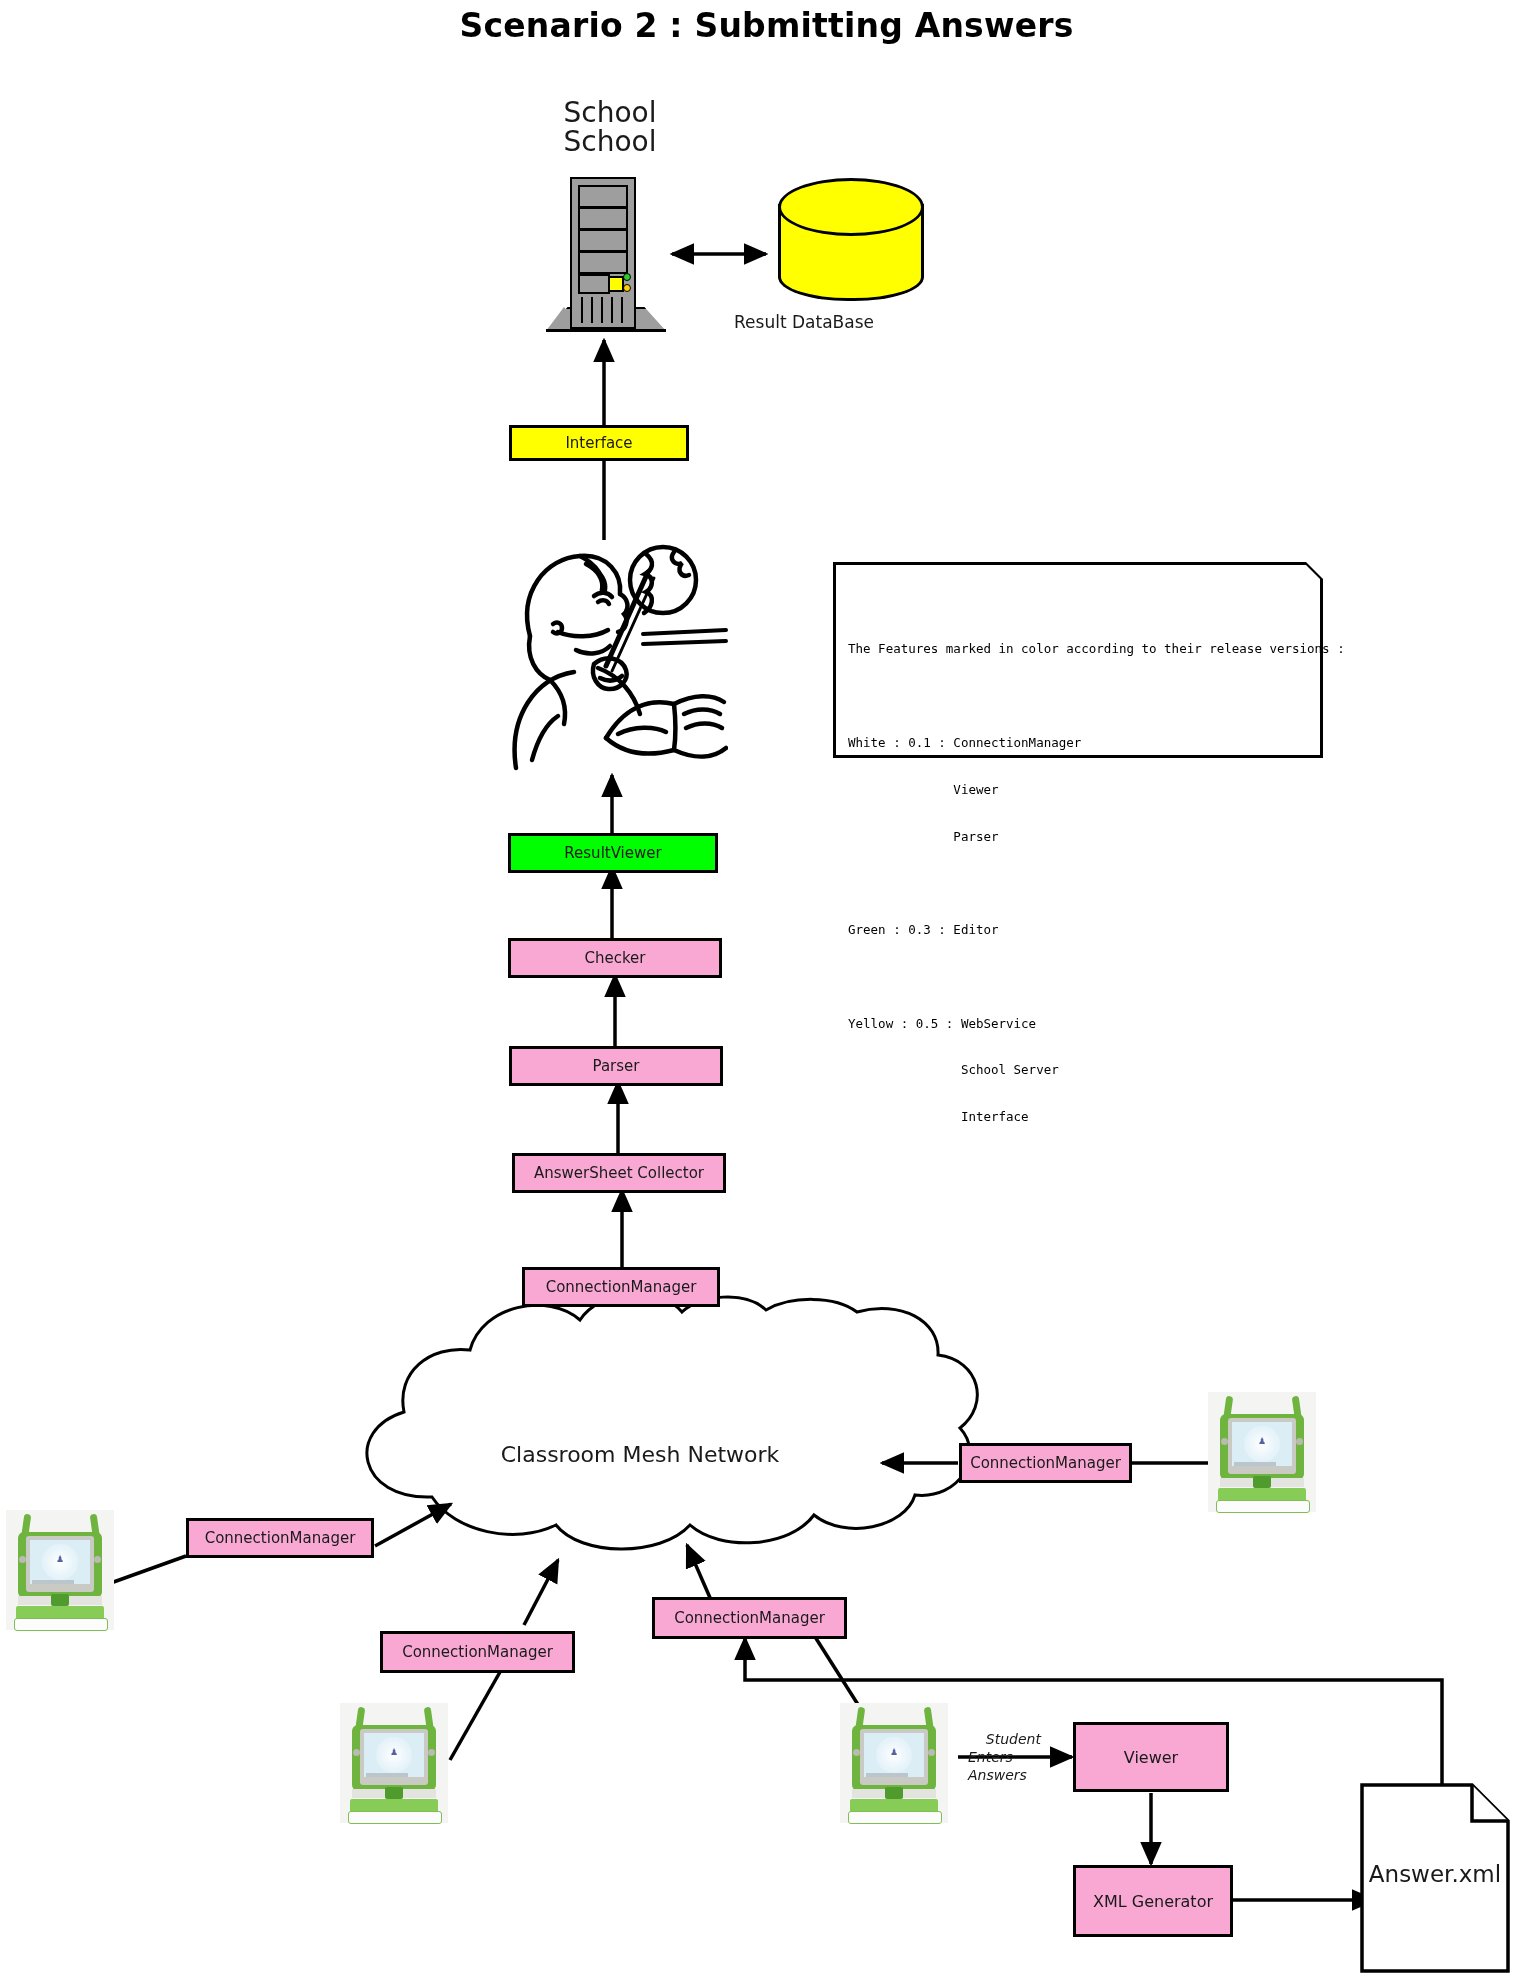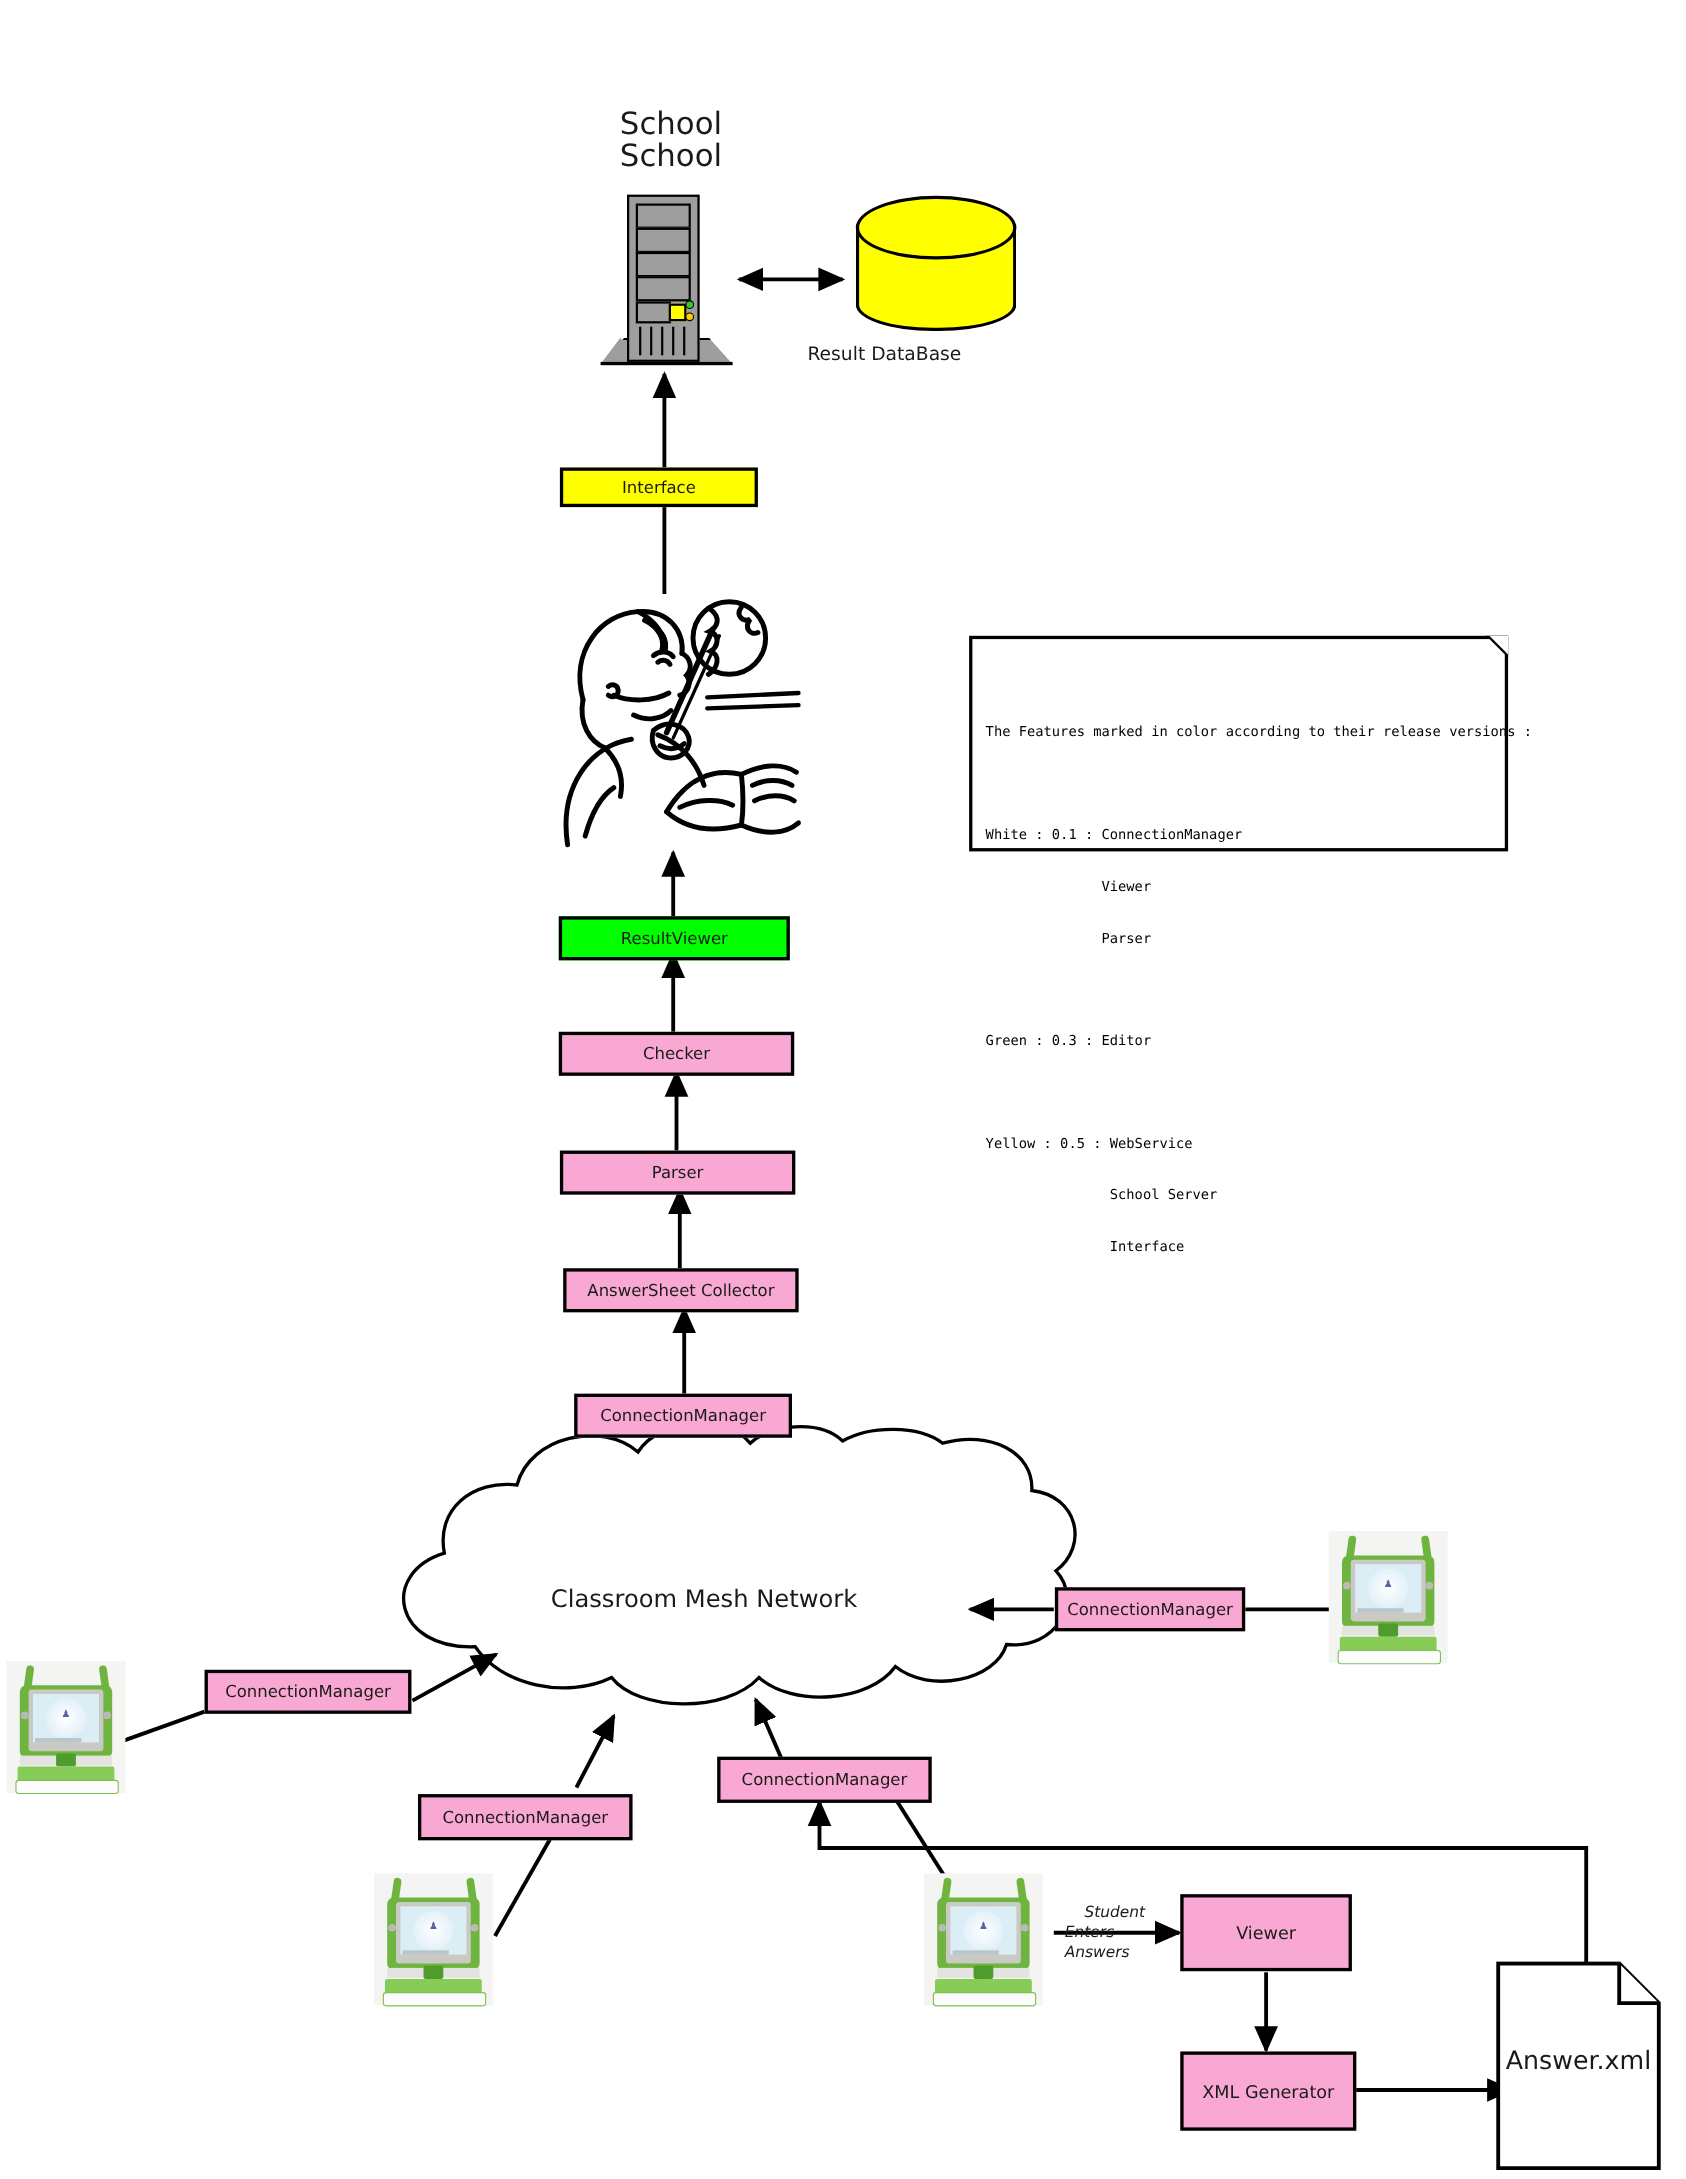--- a/index.html
+++ b/index.html
@@ -60,20 +60,21 @@
   
   .doc{position:absolute;}
 
   .teacher{position:absolute;}
 </style>
 </head>
 <body>
 
 <div id="stage">
 
+  <div class="title">Scenario 2 : Submitting Answers</div>
 
   <svg id="svg-layer" viewBox="0 0 1533 1981" xmlns="http://www.w3.org/2000/svg">
     <defs>
       <marker id="arr" viewBox="0 0 10 10" refX="9" refY="5" markerWidth="7" markerHeight="7" orient="auto-start-reverse">
         <path d="M0,0.6 L10,5 L0,9.4 z" fill="#000"></path>
       </marker>
       <marker id="arrw" viewBox="0 0 10 10" refX="9" refY="5" markerWidth="6" markerHeight="6" orient="auto-start-reverse">
         <path d="M0,0.3 L10,5 L0,9.7 z" fill="#000"></path>
       </marker>
     </defs>
@@ -292,21 +293,21 @@
     <svg viewBox="0 0 150 190" width="150" height="190" xmlns="http://www.w3.org/2000/svg">
       <path d="M2 2 L112 2 L148 38 L148 188 L2 188 Z" fill="#ffffff" stroke="#000" stroke-width="3.5"></path>
       <path d="M112 2 L112 38 L148 38" fill="#ffffff" stroke="#000" stroke-width="3.5"></path>
     </svg>
     <div style="position:absolute;left:0;top:78px;width:150px;text-align:center;
                 font-size:23px;color:#1a1a1a;">
       <span>Answer.xml</span>
     </div>
   </div>
 
-  <div class="note" style="left:833px;top:578px;width:490px;height:196px;margin-left:48px;">
+  <div class="note" style="left:833px;top:562px;width:490px;height:196px;">
     <div class="fold"></div>
     <div class="fold2"></div>
     <div>The Features marked in color according to their release versions :</div>
     <div>&nbsp;</div>
     <div>White : 0.1 : ConnectionManager</div>
     <div>              Viewer</div>
     <div>              Parser</div>
     <div>&nbsp;</div>
     <div>Green : 0.3 : Editor</div>
     <div>&nbsp;</div>

